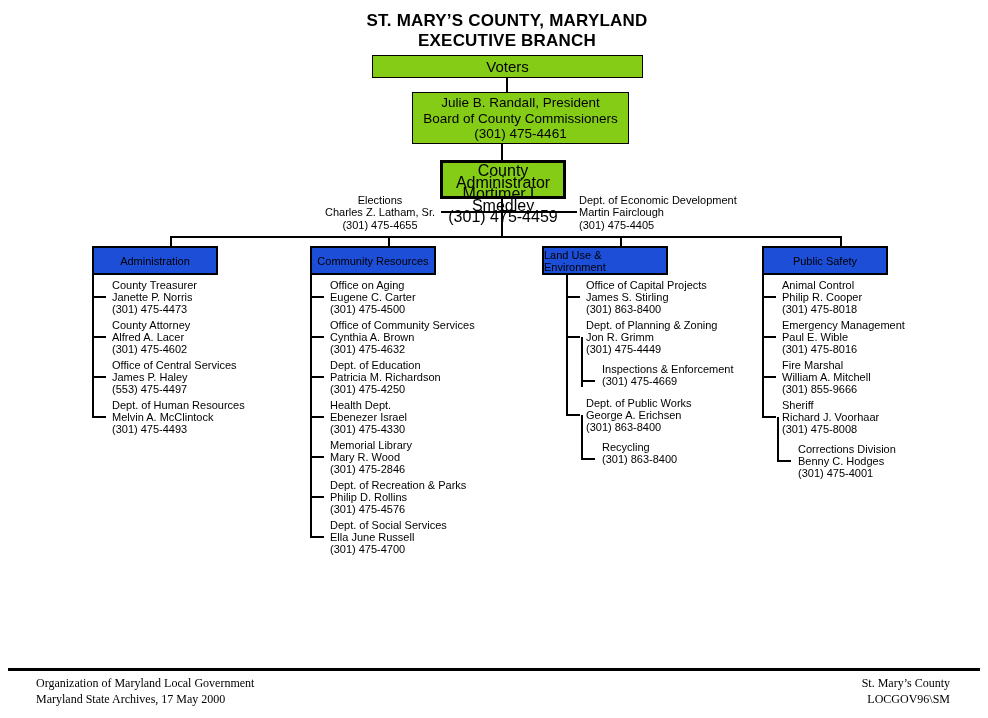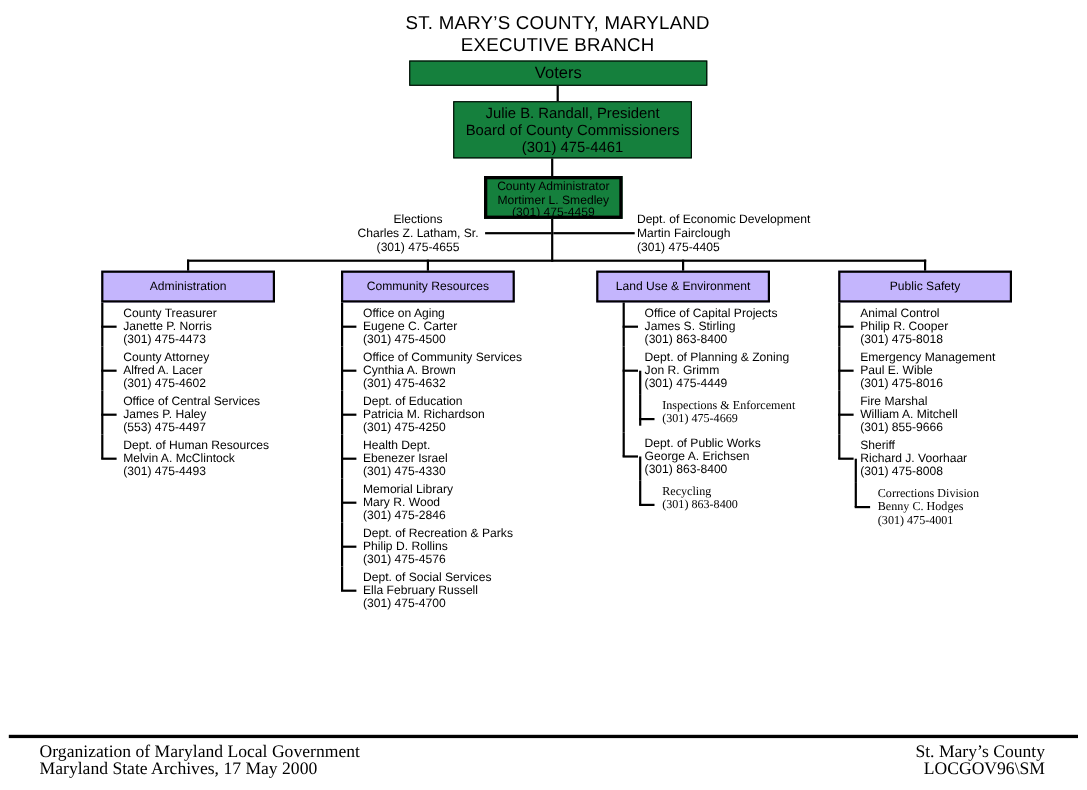--- a/index.html
+++ b/index.html
@@ -3,45 +3,45 @@
 <meta charset="utf-8">
 <style>
   html,body{margin:0;padding:0;}
   body{
     width:988px;height:718px;position:relative;background:#ffffff;color:#000;
     font-family:"Liberation Sans", sans-serif;overflow:hidden;
   }
   .ln{position:absolute;background:#000;}
   
   .title{position:absolute;left:307px;top:11px;width:400px;text-align:center;
-    font-weight:normal;font-size:17px;line-height:20px;letter-spacing:.2px;}
-  
-  .box{position:absolute;border:1px solid #000;box-sizing:border-box;text-align:center;background:#15803d;}
+    font-weight:bold;font-size:17px;line-height:20px;letter-spacing:.2px;}
+  
+  .box{position:absolute;border:1px solid #000;box-sizing:border-box;text-align:center;background:#84cc16;}
   .voters{left:372px;top:55px;width:271px;height:23px;font-size:15px;line-height:21px;}
   .board{left:412px;top:92px;width:217px;height:52px;font-size:13.5px;line-height:15.5px;padding-top:2px;}
-  .admin{left:440px;top:160px;width:126px;height:39px;border-width:3px;font-size:11px;line-height:11.5px;padding-top:2px;}
+  .admin{left:440px;top:160px;width:126px;height:39px;border-width:3px;font-size:16px;line-height:11.5px;padding-top:2px;}
   
   .sideblk{position:absolute;font-size:11px;line-height:12.3px;}
   .side-left{left:318px;top:194px;width:124px;text-align:center;}
   .side-right{left:579px;top:194px;width:230px;text-align:left;}
   
-  .colbox{position:absolute;top:246px;width:158px;height:29px;border:2px solid #000;box-sizing:border-box;
-    display:flex;align-items:center;justify-content:center;font-size:11px;background:#c4b5fd;}
+  .colbox{position:absolute;top:246px;width:126px;height:29px;border:2px solid #000;box-sizing:border-box;
+    display:flex;align-items:center;justify-content:center;font-size:11px;background:#1d4ed8;}
   
   .col{position:absolute;top:275px;width:242px;font-size:11px;line-height:12px;}
   .oc-item{position:relative;padding:4px 0 0 20px;white-space:nowrap;}
   .oc-item::before{content:"";position:absolute;left:0;top:0;bottom:0;width:0;border-left:2px solid #000;}
   .oc-item.last::before{bottom:auto;height:22px;}
   .oc-item::after{content:"";position:absolute;left:0;top:21px;width:14px;height:0;border-top:2px solid #000;}
-  .oc-sub{position:relative;margin-left:-5px;padding:4px 0 6px 0;font-family:Liberation Serif, serif;}
+  .oc-sub{position:relative;margin-left:-5px;padding:4px 0 6px 0;}
   .oc-sub::before{content:"";position:absolute;left:0;top:-18px;height:22px;width:0;border-left:2px solid #000;}
   .oc-sub .oc-item{padding-left:21px;}
   
   .rule{position:absolute;left:8px;top:668px;width:972px;height:3px;background:#000;}
-  .foot{position:absolute;top:676px;font-family:"Liberation Serif", serif;font-size:16px;line-height:15.5px;}
+  .foot{position:absolute;top:676px;font-family:"Liberation Serif", serif;font-size:12px;line-height:15.5px;}
   .foot-left{left:36px;}
   .foot-right{left:700px;width:250px;text-align:right;}
 </style>
 </head>
 <body>
 
 <div class="title">
   <div>ST. MARY’S COUNTY, MARYLAND</div>
   <div>EXECUTIVE BRANCH</div>
 </div>
@@ -150,21 +150,21 @@
     <div>Mary R. Wood</div>
     <div>(301) 475-2846</div>
   </div>
   <div class="oc-item">
     <div>Dept. of Recreation &amp; Parks</div>
     <div>Philip D. Rollins</div>
     <div>(301) 475-4576</div>
   </div>
   <div class="oc-item last">
     <div>Dept. of Social Services</div>
-    <div>Ella February Russell</div>
+    <div>Ella June Russell</div>
     <div>(301) 475-4700</div>
   </div>
 </div>
 
 <div class="col" style="left:566px;">
   <div class="oc-item">
     <div>Office of Capital Projects</div>
     <div>James S. Stirling</div>
     <div>(301) 863-8400</div>
   </div>

